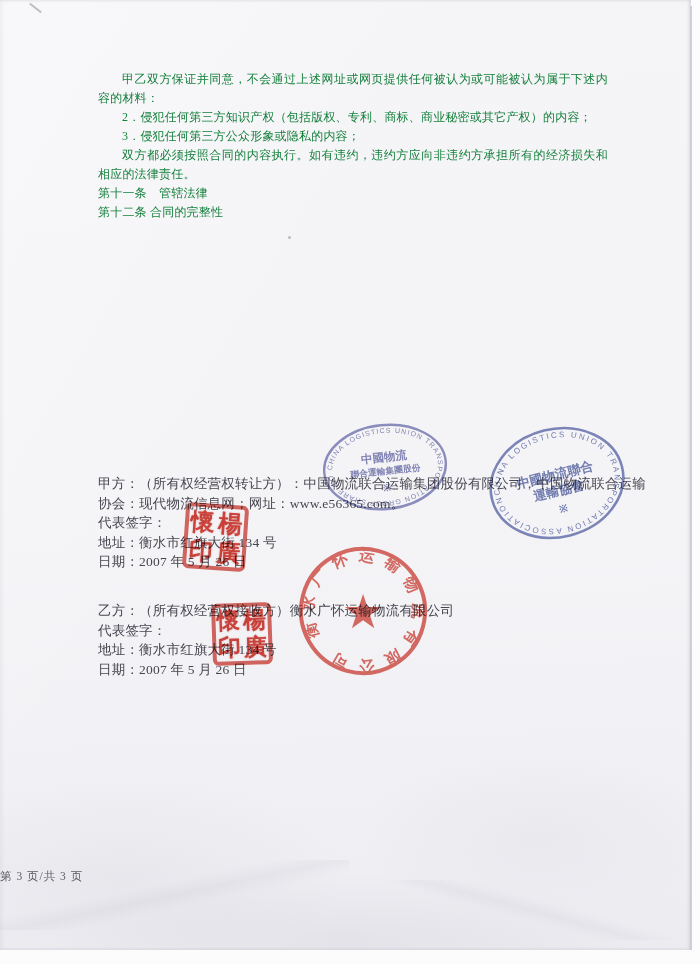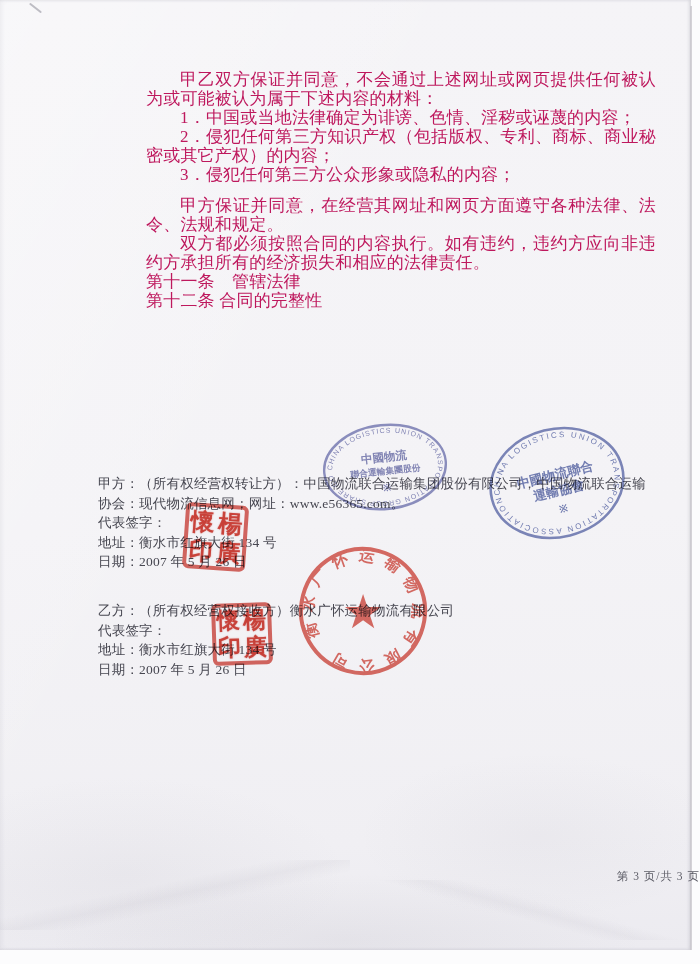--- a/index.html
+++ b/index.html
@@ -23,38 +23,38 @@
   .crease2{position:absolute;left:380px;top:880px;width:300px;height:60px;
     background:linear-gradient(195deg, transparent 42%, rgba(110,105,125,0.05) 50%, transparent 58%);}
   .mark1{position:absolute;left:28px;top:7px;width:15px;height:2px;background:#8d8d97;
     transform:rotate(38deg);opacity:.55;border-radius:2px;}
   .mark2{position:absolute;left:288px;top:236px;width:3px;height:3px;background:#86868e;
     border-radius:50%;opacity:.5;}
   .edge-right{position:absolute;left:690px;top:6px;width:2px;height:944px;background:#c9c7cd;opacity:.8;}
 
   .doc-body{
     position:absolute;left:98px;top:70px;width:510px;
-    font-size:17px;line-height:19px;color:#be185d;
-    text-align:justify;letter-spacing:.2px;margin-left:48px;
+    font-size:12px;line-height:19px;color:#15803d;
+    text-align:justify;letter-spacing:.2px;
   }
   .doc-body p{margin:0;}
   .indent{text-indent:2em;}
   .mt-a{margin-top:12px !important;}
   .mt-b{margin-top:16px !important;}
 
   .party-block{
     position:absolute;left:98px;width:520px;
     font-size:13.5px;line-height:19.5px;color:#474751;letter-spacing:.2px;
   }
   .party-a{top:474px;}
   .party-b{top:601px;}
   .party-block div{white-space:nowrap;}
 
   .footer{
-    position:absolute;left:0;top:869px;width:700px;text-align:right;
+    position:absolute;left:0;top:869px;width:700px;text-align:left;
     font-size:11.5px;color:#5c5c66;letter-spacing:1px;
   }
 
   
   .stamp{position:absolute;mix-blend-mode:multiply;}
   .seal-square{
     border:4.5px solid rgba(205,55,45,0.75);
     border-radius:6px;
     display:grid;grid-template-columns:1fr 1fr;grid-template-rows:1fr 1fr;
     align-items:center;justify-items:center;
@@ -75,24 +75,22 @@
 <div class="paper">
   <div class="crease1"></div>
   <div class="crease2"></div>
 </div>
 <div class="mark1"></div>
 <div class="mark2"></div>
 <div class="edge-right"></div>
 
 <div class="doc-body">
   <p class="indent">甲乙双方保证并同意，不会通过上述网址或网页提供任何被认为或可能被认为属于下述内容的材料：</p>
-  <p class="indent">1．中国或当地法律确定为诽谤、色情、淫秽或诬蔑的内容；</p>
   <p class="indent">2．侵犯任何第三方知识产权（包括版权、专利、商标、商业秘密或其它产权）的内容；</p>
   <p class="indent">3．侵犯任何第三方公众形象或隐私的内容；</p>
-  <p class="indent mt-a">甲方保证并同意，在经营其网址和网页方面遵守各种法律、法令、法规和规定。</p>
   <p class="indent">双方都必须按照合同的内容执行。如有违约，违约方应向非违约方承担所有的经济损失和相应的法律责任。</p>
   <p>第十一条　管辖法律</p>
   <p>第十二条 合同的完整性</p>
 </div>
 
 <div class="party-block party-a">
   <div>甲方：（所有权经营权转让方）：中国物流联合运输集团股份有限公司，中国物流联合运输</div>
   <div>协会：现代物流信息网；网址：www.e56365.com。</div>
   <div>代表签字：</div>
   <div>地址：衡水市红旗大街 134 号</div>

